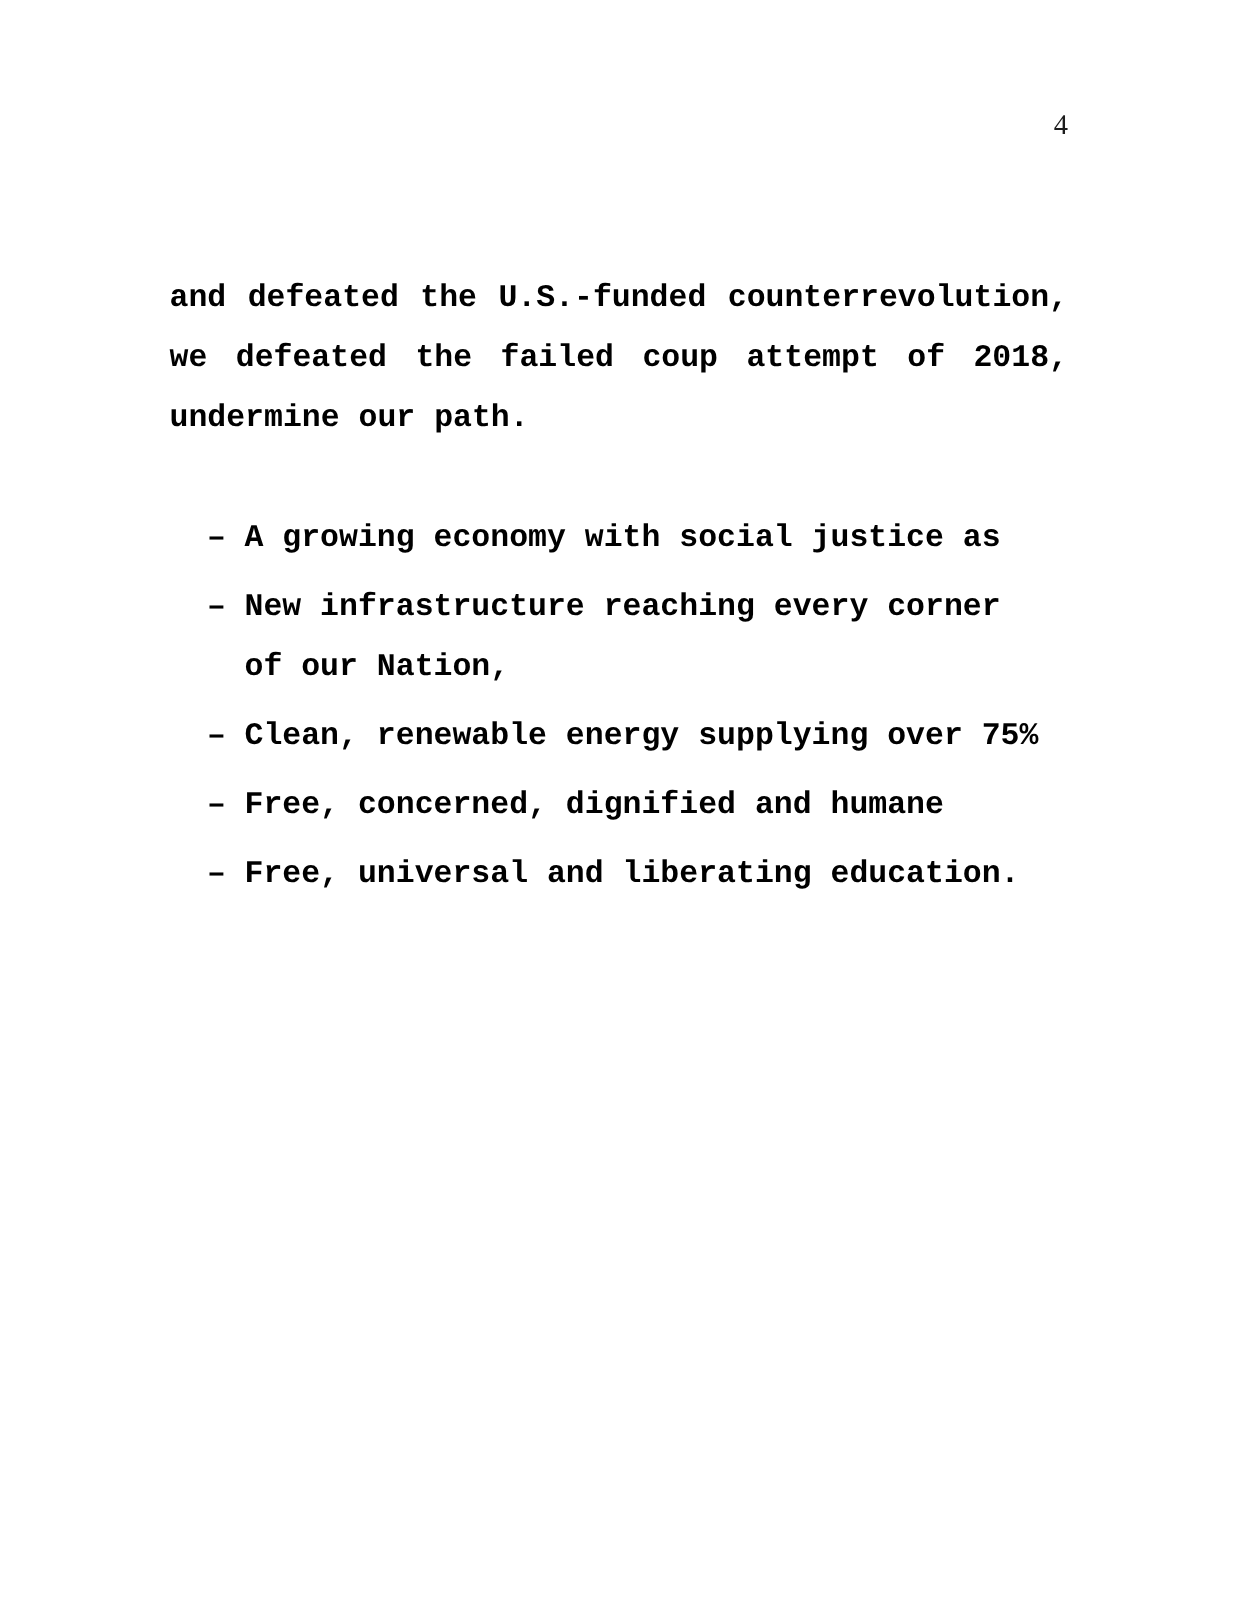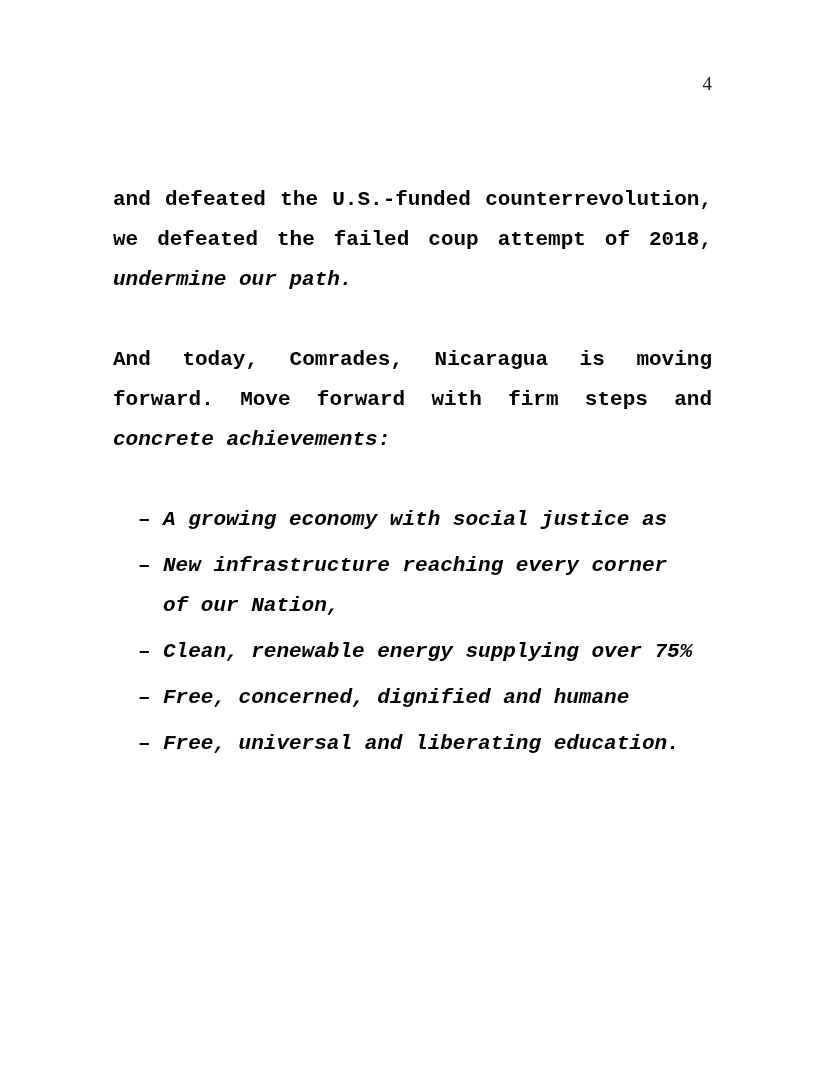--- a/index.html
+++ b/index.html
@@ -43,21 +43,20 @@
     height: 40px;
     white-space: normal;
   }
   .line.j {
     text-align: justify;
     text-align-last: justify;
   }
   .line.l {
     text-align: right;
     text-align-last: left;
-    font-style: italic;
   }
   .bullets {
     margin-top: 5px;
   }
   .bullet {
     display: flex;
     align-items: flex-start;
   }
   .bullet + .bullet {
     margin-top: 6px;
@@ -81,25 +80,20 @@
   <div class="page-number">4</div>
 
   <div class="body-text">
 
     <div class="para">
       <div class="line j">and defeated the U.S.-funded counterrevolution,</div>
       <div class="line j">we defeated the failed coup attempt of 2018,</div>
       <div class="line l">undermine our path.</div>
     </div>
 
-    <div class="para">
-      <div class="line j">And today, Comrades, Nicaragua is moving</div>
-      <div class="line j">forward. Move forward with firm steps and</div>
-      <div class="line l">concrete achievements:</div>
-    </div>
 
     <div class="bullets">
 
       <div class="bullet">
         <span class="dash">–</span>
         <div class="content">
           <div class="line l">A growing economy with social justice as</div>
         </div>
       </div>
 

